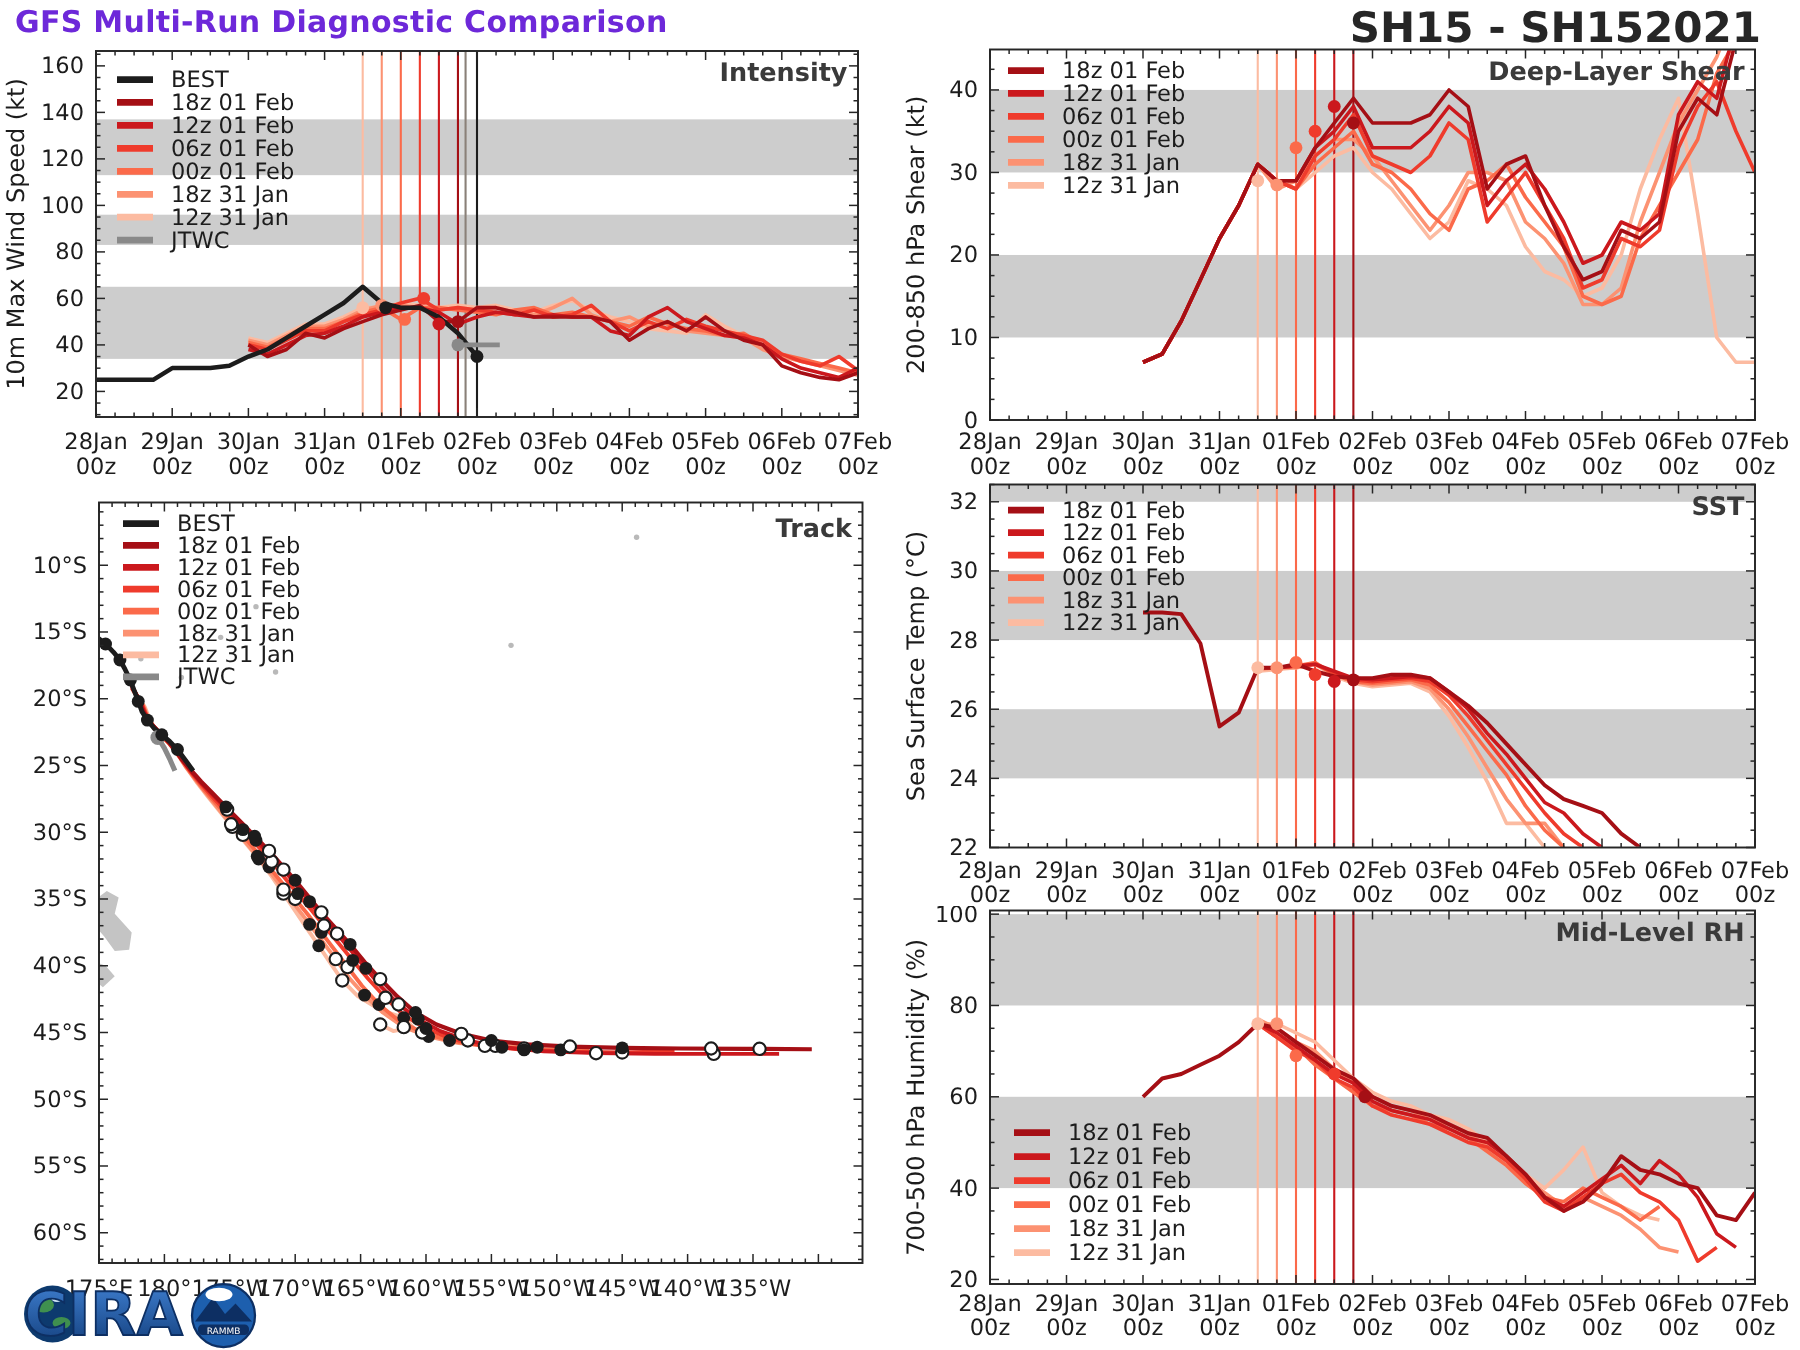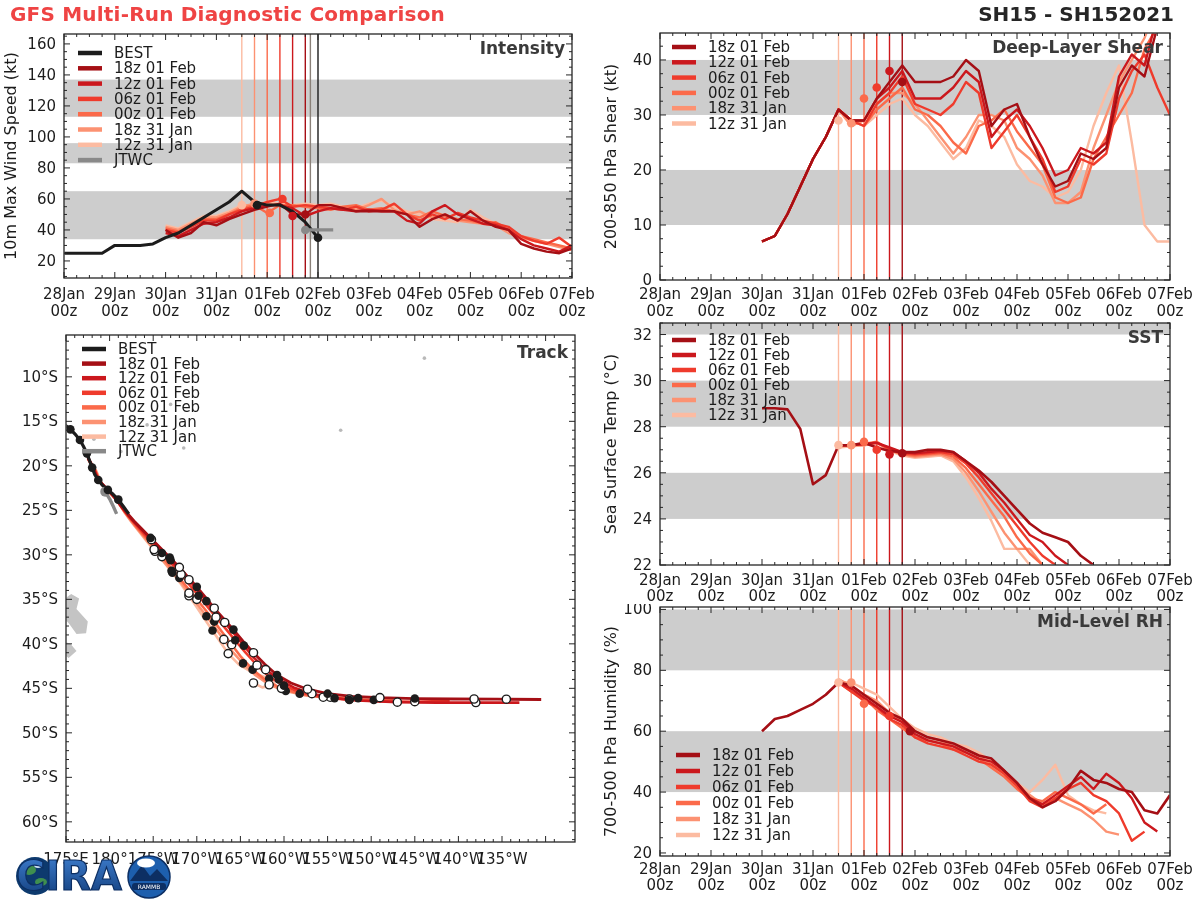--- a/index.html
+++ b/index.html
@@ -1,19 +1,19 @@
 <!DOCTYPE html>
 <html><head>
 <meta charset="utf-8">
 <style>
   html,body{margin:0;padding:0;background:#ffffff;}
   body{width:1200px;height:900px;overflow:hidden;font-family:"DejaVu Sans",sans-serif;position:relative;}
   .stage{position:absolute;left:0;top:0;width:1200px;height:900px;}
-  .main-title{position:absolute;left:10px;top:2px;font-size:20px;font-weight:bold;color:#ef4444;letter-spacing:0.2px;}
-  .storm-title{position:absolute;right:26px;top:2px;font-size:20px;font-weight:bold;color:#262626;}
+  .main-title{position:absolute;left:10px;top:2px;font-size:20px;font-weight:bold;color:#6d28d9;letter-spacing:0.2px;}
+  .storm-title{position:absolute;right:26px;top:2px;font-size:28px;font-weight:bold;color:#262626;}
   svg{position:absolute;display:block;}
   #svg-intensity{left:0;top:0;}
   #svg-track{left:0;top:332px;}
   #svg-shear{left:600px;top:0;}
   #svg-sst{left:600px;top:298px;}
   #svg-rh{left:600px;top:604px;}
   .logo-wrap{position:absolute;left:14px;top:845px;width:200px;height:55px;}
   text{font-family:"DejaVu Sans",sans-serif;}
 </style>
 </head>

